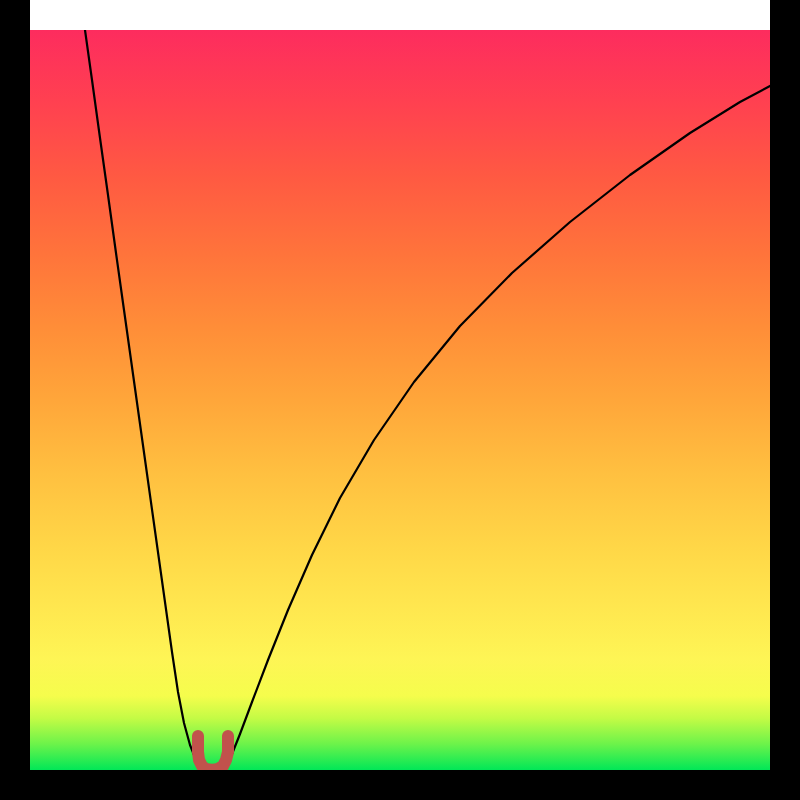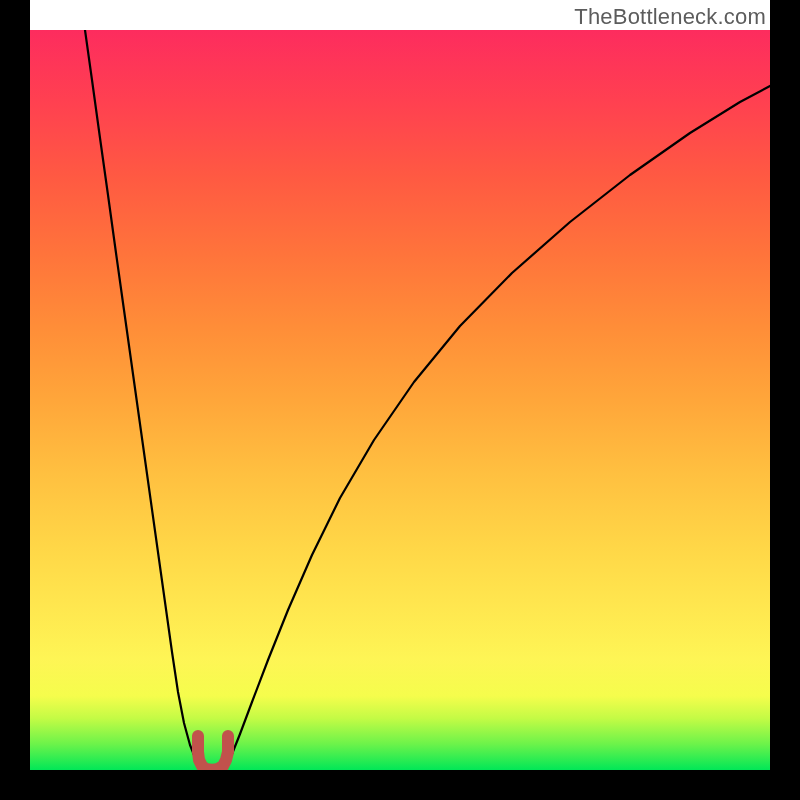--- a/index.html
+++ b/index.html
@@ -65,21 +65,20 @@
     top: 30px;
     width: 740px;
     height: 740px;
   }
 </style>
 </head>
 <body>
 
 <div class="frame">
   <div class="topband"></div>
-  <div class="watermark">TheBottleneck.com</div>
   <div class="plot"></div>
 
   <svg class="curves" viewBox="0 0 740 740" preserveAspectRatio="none">
     <path id="path-left" fill="none" stroke="#000000" stroke-width="2.2" stroke-linecap="round" stroke-linejoin="round" d="M55.0 0.0 L62.0 50.0 L70.0 108.0 L78.0 165.0 L86.0 223.0 L94.0 280.0 L102.0 337.0 L110.0 394.0 L118.0 451.0 L126.0 508.0 L134.0 565.0 L142.0 622.0 L148.0 662.0 L154.0 693.0 L160.0 715.0 L166.0 730.0 L170.0 736.0 L173.0 738.0"></path>
     <path id="path-right" fill="none" stroke="#000000" stroke-width="2.2" stroke-linecap="round" stroke-linejoin="round" d="M192.0 738.0 L196.0 734.0 L202.0 724.0 L210.0 704.0 L222.0 672.0 L238.0 630.0 L258.0 580.0 L282.0 525.0 L310.0 468.0 L344.0 410.0 L384.0 352.0 L430.0 296.0 L482.0 243.0 L540.0 192.0 L600.0 145.0 L660.0 103.0 L710.0 72.0 L740.0 56.0"></path>
     <path id="path-trough" fill="none" stroke="#c1524c" stroke-width="12" stroke-linecap="round" stroke-linejoin="round" d="M168.0 706.0 L168.0 722.0 L169.0 730.0 L172.0 736.0 L176.0 739.0 L182.0 740.0 L188.0 739.0 L193.0 736.0 L196.0 730.0 L198.0 722.0 L198.0 706.0"></path>
   </svg>
 </div>
 
 </body></html>

